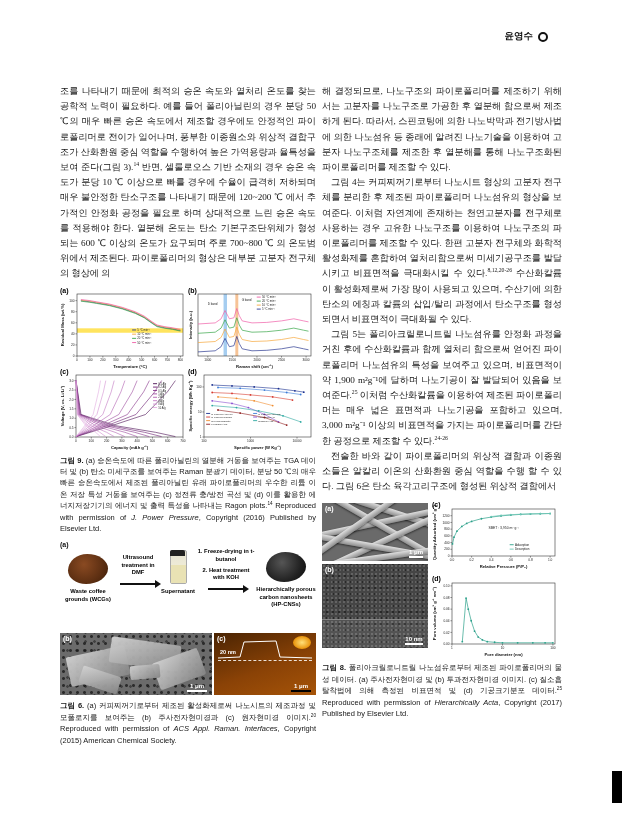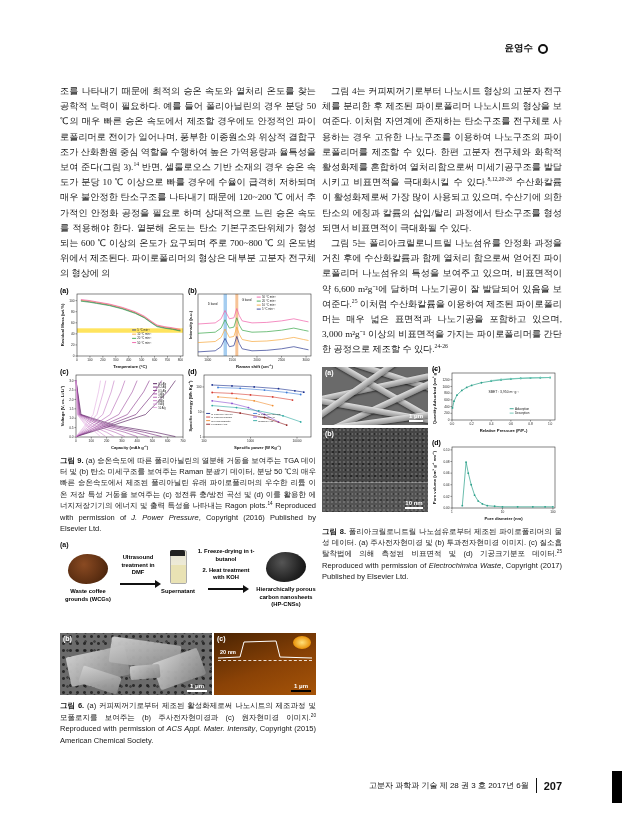--- a/index.html
+++ b/index.html
@@ -1,18 +1,18 @@
 <!DOCTYPE html>
 <html><head>
 <meta charset="utf-8">
 <style>
   html,body{margin:0;padding:0;background:#e8e8e8;}
   .page{position:relative;width:622px;height:830px;background:#ffffff;overflow:hidden;
         font-family:"Liberation Serif",serif;color:#111;}
-  .author{position:absolute;top:42px;right:74px;display:flex;align-items:center;gap:5px;
+  .author{position:absolute;top:30px;right:74px;display:flex;align-items:center;gap:5px;
           font:bold 9.5px "Liberation Sans",sans-serif;}
   .ring{display:inline-block;width:6px;height:6px;border:2.2px solid #111;border-radius:50%;}
   .col{position:absolute;top:84px;}
   .col-left{left:60px;width:256px;}
   .col-right{left:322px;width:240px;}
   .body{font:9.2px/15.2px "Liberation Serif",serif;text-align:justify;margin:0;color:#161616;}
   .ind{text-indent:9px;}
   sup{font-size:.62em;line-height:0;}
   .subhead{font:bold 9.6px/14px "Liberation Sans",sans-serif;margin:7px 0 3px;color:#000;}
   .cap{font:7.5px/11.4px "Liberation Sans",sans-serif;text-align:justify;margin:5px 0 0;color:#161616;}
@@ -374,26 +374,28 @@
           <svg style="position:absolute;left:4px;top:5px;" width="94" height="24">
             <polyline points="0,20 22,19 26,4 58,3 62,19 94,20" fill="none" stroke="#ffffff" stroke-width="1"></polyline>
           </svg>
           <div class="afm-dash"></div>
           <span class="hlab">20 nm</span>
           <div class="scalebar"><span>1 μm</span><div class="bar" style="width:20px;background:#000;"></div></div>
         </div>
       </div>
     </div>
 
-    <p class="cap"><b>그림 6.</b><span> (a) 커피찌꺼기로부터 제조된 활성화제로써 나노시트의 제조과정 및 모폴로지를 보여주는 (b) 주사전자현미경과 (c) 원자현미경 이미지.</span><sup>20</sup><span> Reproduced with permission of </span><i>ACS Appl. Mater. Intensity</i><span>, Copyright (2015)  American Chemical Society.</span></p>
+    <p class="cap"><b>그림 6.</b><span> (a) 커피찌꺼기로부터 제조된 활성화제로써 나노시트의 제조과정 및 모폴로지를 보여주는 (b) 주사전자현미경과 (c) 원자현미경 이미지.</span><sup>20</sup><span> Reproduced with permission of </span><i>ACS Appl. Raman. Interfaces</i><span>, Copyright (2015)  American Chemical Society.</span></p>
   </div>
 
   <div class="col col-right">
-    <p class="body ind"><span>그림 4는 커피찌꺼기로부터 나노시트 형상의 고분자 전구체를 분리한 후 제조된 파이로폴리머 나노시트의 형상을 보여준다. 이처럼 자연계에 존재하는 탄소구조를 전구체로 사용하는 경우 고유한 나노구조를 이용하여 나노구조의 파이로폴리머를 제조할 수 있다. 한편 고분자 전구체와 화학적 활성화제를 혼합하여 열처리함으로써 미세기공구조를 발달시키고 비표면적을 극대화시킬 수 있다.</span><sup>8,12,20-26</sup><span> 수산화칼륨이 활성화제로써 가장 많이 사용되고 있으며, 수산기에 의한 탄소의 에칭과 칼륨의 삽입/탈리 과정에서 탄소구조를 형성되면서 비표면적이 극대화될 수 있다.</span></p>
-    <p class="body ind"><span>그림 5는 폴리아크릴로니트릴 나노섬유를 안정화 과정을 거친 후에 수산화칼륨과 함께 열처리 함으로써 얻어진 파이로폴리머 나노섬유의 특성을 보여주고 있으며, 비표면적이 약 6,600 m²g⁻¹에 달하며 나노기공이 잘 발달되어 있음을 보여준다.</span><sup>25</sup><span> 이처럼 수산화칼륨을 이용하여 제조된 파이로폴리머는 매우 넓은 표면적과 나노기공을 포함하고 있으며, 3,000 m²g⁻¹ 이상의 비표면적을 가지는 파이로폴리머를 간단한 공정으로 제조할 수 있다.</span><sup>24-26</sup></p>
+    <p class="body"><span>해 결정되므로, 나노구조의 파이로폴리머를 제조하기 위해서는 고분자를 나노구조로 가공한 후 열분해 함으로써 제조하게 된다. 따라서, 스핀코팅에 의한 나노박막과 전기방사법에 의한 나노섬유 등 종래에 알려진 나노기술을 이용하여 고분자 나노구조체를 제조한 후 열분해를 통해 나노구조화된 파이로폴리머를 제조할 수 있다.</span></p>
+    <p class="body ind"><span>그림 4는 커피찌꺼기로부터 나노시트 형상의 고분자 전구체를 분리한 후 제조된 파이로폴리머 나노섬유의 형상을 보여준다. 이처럼 자연계에 존재하는 천연고분자를 전구체로 사용하는 경우 고유한 나노구조를 이용하여 나노구조의 파이로폴리머를 제조할 수 있다. 한편 고분자 전구체와 화학적 활성화제를 혼합하여 열처리함으로써 미세기공구조를 발달시키고 비표면적을 극대화시킬 수 있다.</span><sup>8,12,20-26</sup><span> 수산화칼륨이 활성화제로써 가장 많이 사용되고 있으며, 수산기에 의한 탄소의 에칭과 칼륨의 삽입/탈리 과정에서 탄소구조를 형성되면서 비표면적이 극대화될 수 있다.</span></p>
+    <p class="body ind"><span>그림 5는 폴리아크릴로니트릴 나노섬유를 안정화 과정을 거친 후에 수산화칼륨과 함께 열처리 함으로써 얻어진 파이로폴리머 나노섬유의 특성을 보여주고 있으며, 비표면적이 약 1,900 m²g⁻¹에 달하며 나노기공이 잘 발달되어 있음을 보여준다.</span><sup>25</sup><span> 이처럼 수산화칼륨을 이용하여 제조된 파이로폴리머는 매우 넓은 표면적과 나노기공을 포함하고 있으며, 3,000 m²g⁻¹ 이상의 비표면적을 가지는 파이로폴리머를 간단한 공정으로 제조할 수 있다.</span><sup>24-26</sup></p>
+    <p class="body ind"><span>전술한 바와 같이 파이로폴리머의 위상적 결함과 이종원소들은 알칼리 이온의 산화환원 중심 역할을 수행 할 수 있다. 그림 6은 탄소 육각고리구조에 형성된 위상적 결함에서</span></p>
 
     <div class="fig5">
       <div class="fig5imgs">
         <div class="img sem5a">
           <span class="ilab">(a)</span>
           <div class="fiber" style="top:6px;left:-10px;transform:rotate(18deg);"></div>
           <div class="fiber" style="top:16px;left:-20px;transform:rotate(-12deg);"></div>
           <div class="fiber" style="top:26px;left:-10px;transform:rotate(30deg);"></div>
           <div class="fiber" style="top:34px;left:-16px;transform:rotate(-25deg);"></div>
           <div class="fiber" style="top:44px;left:-8px;transform:rotate(10deg);"></div>
@@ -507,22 +509,17 @@
               <circle cx="70.45575050251375" cy="65.83809523809524" r="0.9" fill="#2ba08a"></circle>
               <circle cx="85.64444485750839" cy="65.83809523809524" r="0.9" fill="#2ba08a"></circle>
               <circle cx="100.83313921250301" cy="65.83809523809524" r="0.9" fill="#2ba08a"></circle>
               <circle cx="113.09580635963648" cy="65.83809523809524" r="0.9" fill="#2ba08a"></circle>
               <circle cx="120.9115010050275" cy="65.83809523809524" r="0.9" fill="#2ba08a"></circle>
             </svg>
         </div>
       </div>
     </div>
 
-    <p class="cap"><b>그림 8.</b><span> 폴리아크릴로니트릴 나노섬유로부터 제조된 파이로폴리머의 물성 데이터. (a) 주사전자현미경 및 (b) 투과전자현미경 이미지. (c) 질소흡탈착법에 의해 측정된 비표면적 및 (d) 기공크기분포 데이터.</span><sup>25</sup><span> Reproduced with permission of </span><i>Electrochimica Waste</i><span>, Copyright (2017) Published by Elsevier Ltd.</span></p>
+    <p class="cap"><b>그림 8.</b><span> 폴리아크릴로니트릴 나노섬유로부터 제조된 파이로폴리머의 물성 데이터. (a) 주사전자현미경 및 (b) 투과전자현미경 이미지. (c) 질소흡탈착법에 의해 측정된 비표면적 및 (d) 기공크기분포 데이터.</span><sup>25</sup><span> Reproduced with permission of </span><i>Hierarchically Acta</i><span>, Copyright (2017) Published by Elsevier Ltd.</span></p>
   </div>
 
-  <div class="footer">
-    <span>고분자 과학과 기술   제 28 권 3 호 2017년 6월</span>
-    <span class="fdiv"></span>
-    <b class="fpage">207</b>
-  </div>
   <div class="edgetab"></div>
 </div>
 
 </body></html>

